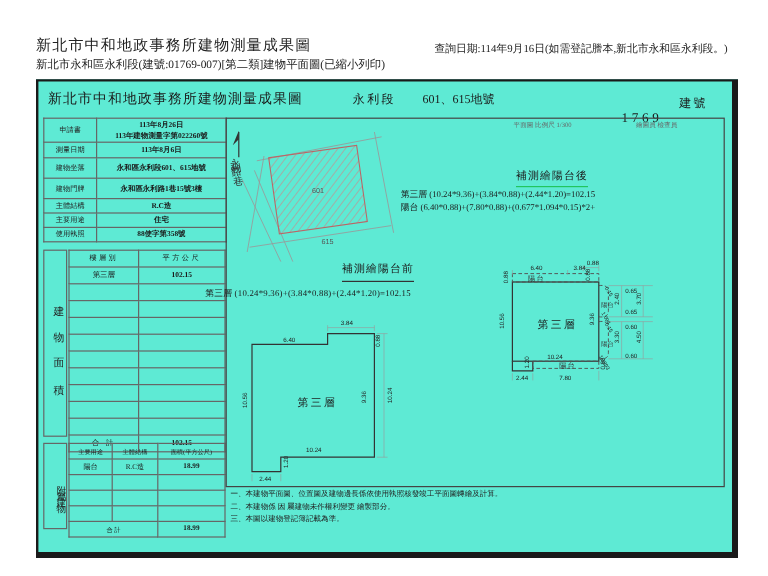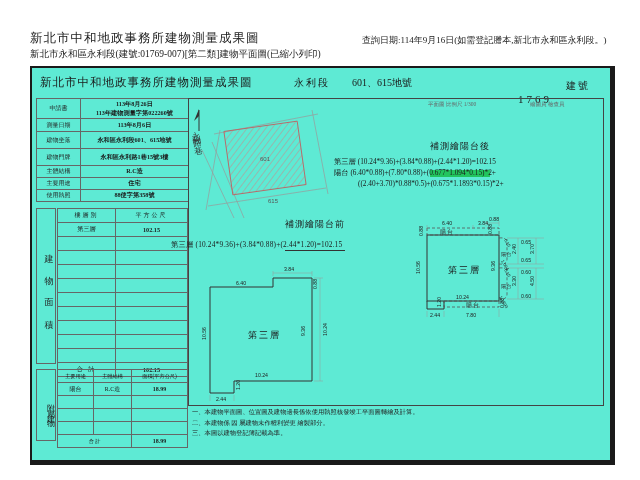--- a/index.html
+++ b/index.html
@@ -32,23 +32,23 @@
   .atab{left:25px;top:301px;width:130px}
   .atab td{height:12px;font-size:6px}
   .atab .hd{font-size:5.2px;letter-spacing:0}
   .atab .num{font-weight:bold}
   .vstrip{border:1px solid #666;width:20px;text-align:center;
           writing-mode:vertical-rl;font-size:9px;color:#222}
   .vfloor{left:4px;top:140px;height:156px;letter-spacing:22px;padding-top:10px;box-sizing:border-box}
   .vannex{left:4px;top:301px;height:72px;letter-spacing:5px;padding-top:5px;box-sizing:border-box;font-size:8px}
   .street{left:158px;top:56px;writing-mode:vertical-rl;font-size:8.5px;letter-spacing:4px;
           transform:rotate(-10deg);color:#333}
-  .btitle{left:253px;top:150px;font-size:9px;letter-spacing:1px;border-bottom:1px solid #333;padding-bottom:19px}
+  .btitle{left:253px;top:150px;font-size:9px;letter-spacing:1px;border-bottom:1px solid #333;padding-bottom:3px}
   .bform{left:139px;top:172px;font-size:7.3px;letter-spacing:0.2px}
-  .atitle{left:398px;top:72px;font-size:9px;letter-spacing:1px;border-bottom:7px solid #22c55e;padding-bottom:17px}
+  .atitle{left:398px;top:72px;font-size:9px;letter-spacing:1px;border-bottom:1px solid #22c55e;padding-bottom:2px}
   .aform{left:302px;top:88px;font-size:7.3px;line-height:11px}
   .aform .ind{padding-left:24px}
   .notes{left:160px;top:339px;font-size:6.3px;line-height:10.5px;color:#222}
   svg text{fill:#222;font-family:"Liberation Sans","DejaVu Sans",sans-serif}
   .dim{font-size:5.2px}
   .dimxs{font-size:4.4px}
   .room{font-size:9px;letter-spacing:2px;fill:#1a1a1a}
   .balc{font-size:6px;letter-spacing:1px;fill:#333}
   .balcs{font-size:5.2px;fill:#333}
   .lot{font-size:6px;fill:#555}
@@ -257,21 +257,20 @@
     <text class="dim" transform="rotate(-90 127 72)" x="127" y="72">10.24</text>
     <text class="dim" x="55" y="113">10.24</text>
     <text class="dim" transform="rotate(-90 40 126)" x="40" y="126">1.20</text>
     <text class="dim" x="16" y="137">2.44</text>
   </svg>
 
   <div class="abs atitle">補測繪陽台後</div>
   <div class="abs aform">
     <div>第三層 (10.24*9.36)+(3.84*0.88)+(2.44*1.20)=102.15</div>
     <div>陽台 (6.40*0.88)+(7.80*0.88)+(0.677*1.094*0.15)*2+</div>
-    <div class="ind">((2.40+3.70)*0.88*0.5)+(0.675*1.1893*0.15)*2+</div>
   </div>
 
   <svg class="abs" style="left:350px;top:148px" width="216" height="162" viewBox="0 0 216 162">
 
     <rect x="45" y="19" width="72" height="66" fill="none" stroke="#333" stroke-width="1"></rect>
 
     <rect x="45" y="12" width="72" height="7" fill="none" stroke="#555" stroke-width="0.8" stroke-dasharray="3 2"></rect>
 
     <path d="M45,85 L45,93 L62,93 L62,85" fill="none" stroke="#333" stroke-width="1"></path>
     <rect x="62" y="85" width="55" height="6" fill="none" stroke="#555" stroke-width="0.8" stroke-dasharray="3 2"></rect>

